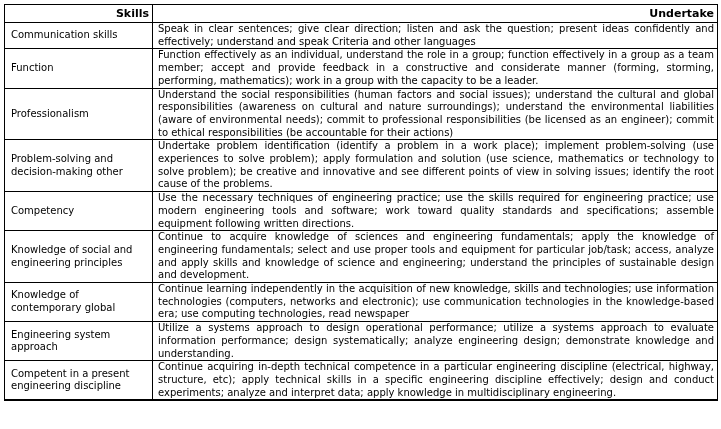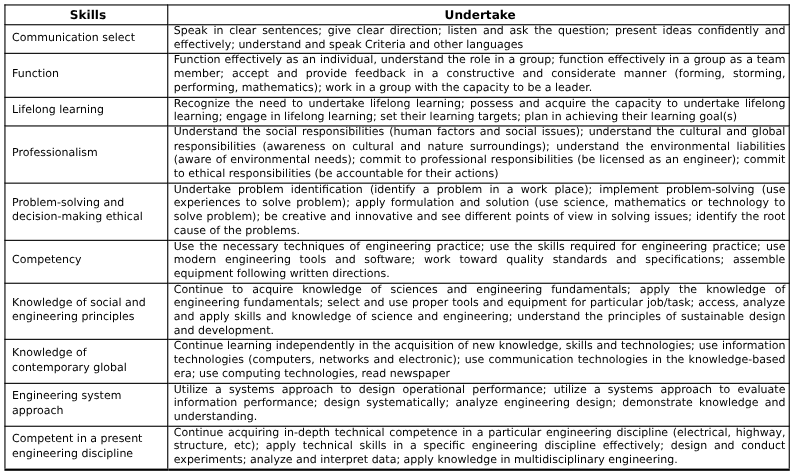--- a/index.html
+++ b/index.html
@@ -27,21 +27,21 @@
   col.col-criteria { width: 565px; }
   table.skills-table th,
   table.skills-table td {
     border: 1px solid #000000;
     color: #000000;
     overflow: hidden;
   }
   th.hdr {
     font-size: 11px;
     font-weight: bold;
-    text-align: center;
+    text-align: right;
     padding: 1px 3px 2px 6px;
     border-bottom-width: 2px;
     height: 14px;
     vertical-align: middle;
   }
   td.skill-cell {
     font-size: 10px;
     line-height: 12.7px;
     padding: 0 2px 0 6px;
     vertical-align: middle;
@@ -66,37 +66,33 @@
       <col class="col-criteria">
     </colgroup>
     <thead>
       <tr>
         <th class="hdr">Skills</th>
         <th class="hdr">Undertake</th>
       </tr>
     </thead>
     <tbody>
       <tr>
-        <td class="skill-cell">Communication select</td>
+        <td class="skill-cell">Communication skills</td>
         <td class="criteria-cell">Speak in clear sentences; give clear direction; listen and ask the question; present ideas confidently and effectively; understand and speak Criteria and other languages</td>
       </tr>
       <tr>
         <td class="skill-cell">Function</td>
         <td class="criteria-cell">Function effectively as an individual, understand the role in a group; function effectively in a group as a team member; accept and provide feedback in a constructive and considerate manner (forming, storming, performing, mathematics); work in a group with the capacity to be a leader.</td>
       </tr>
       <tr>
-        <td class="skill-cell">Lifelong learning</td>
-        <td class="criteria-cell">Recognize the need to undertake lifelong learning; possess and acquire the capacity to undertake lifelong learning; engage in lifelong learning; set their learning targets; plan in achieving their learning goal(s)</td>
-      </tr>
-      <tr>
         <td class="skill-cell">Professionalism</td>
         <td class="criteria-cell">Understand the social responsibilities (human factors and social issues); understand the cultural and global responsibilities (awareness on cultural and nature surroundings); understand the environmental liabilities (aware of environmental needs); commit to professional responsibilities (be licensed as an engineer); commit to ethical responsibilities (be accountable for their actions)</td>
       </tr>
       <tr>
-        <td class="skill-cell">Problem-solving and decision-making ethical</td>
+        <td class="skill-cell">Problem-solving and decision-making other</td>
         <td class="criteria-cell">Undertake problem identification (identify a problem in a work place); implement problem-solving (use experiences to solve problem); apply formulation and solution (use science, mathematics or technology to solve problem); be creative and innovative and see different points of view in solving issues; identify the root cause of the problems.</td>
       </tr>
       <tr>
         <td class="skill-cell">Competency</td>
         <td class="criteria-cell">Use the necessary techniques of engineering practice; use the skills required for engineering practice; use modern engineering tools and software; work toward quality standards and specifications; assemble equipment following written directions.</td>
       </tr>
       <tr>
         <td class="skill-cell">Knowledge of social and engineering principles</td>
         <td class="criteria-cell">Continue to acquire knowledge of sciences and engineering fundamentals; apply the knowledge of engineering fundamentals; select and use proper tools and equipment for particular job/task; access, analyze and apply skills and knowledge of science and engineering; understand the principles of sustainable design and development.</td>
       </tr>

